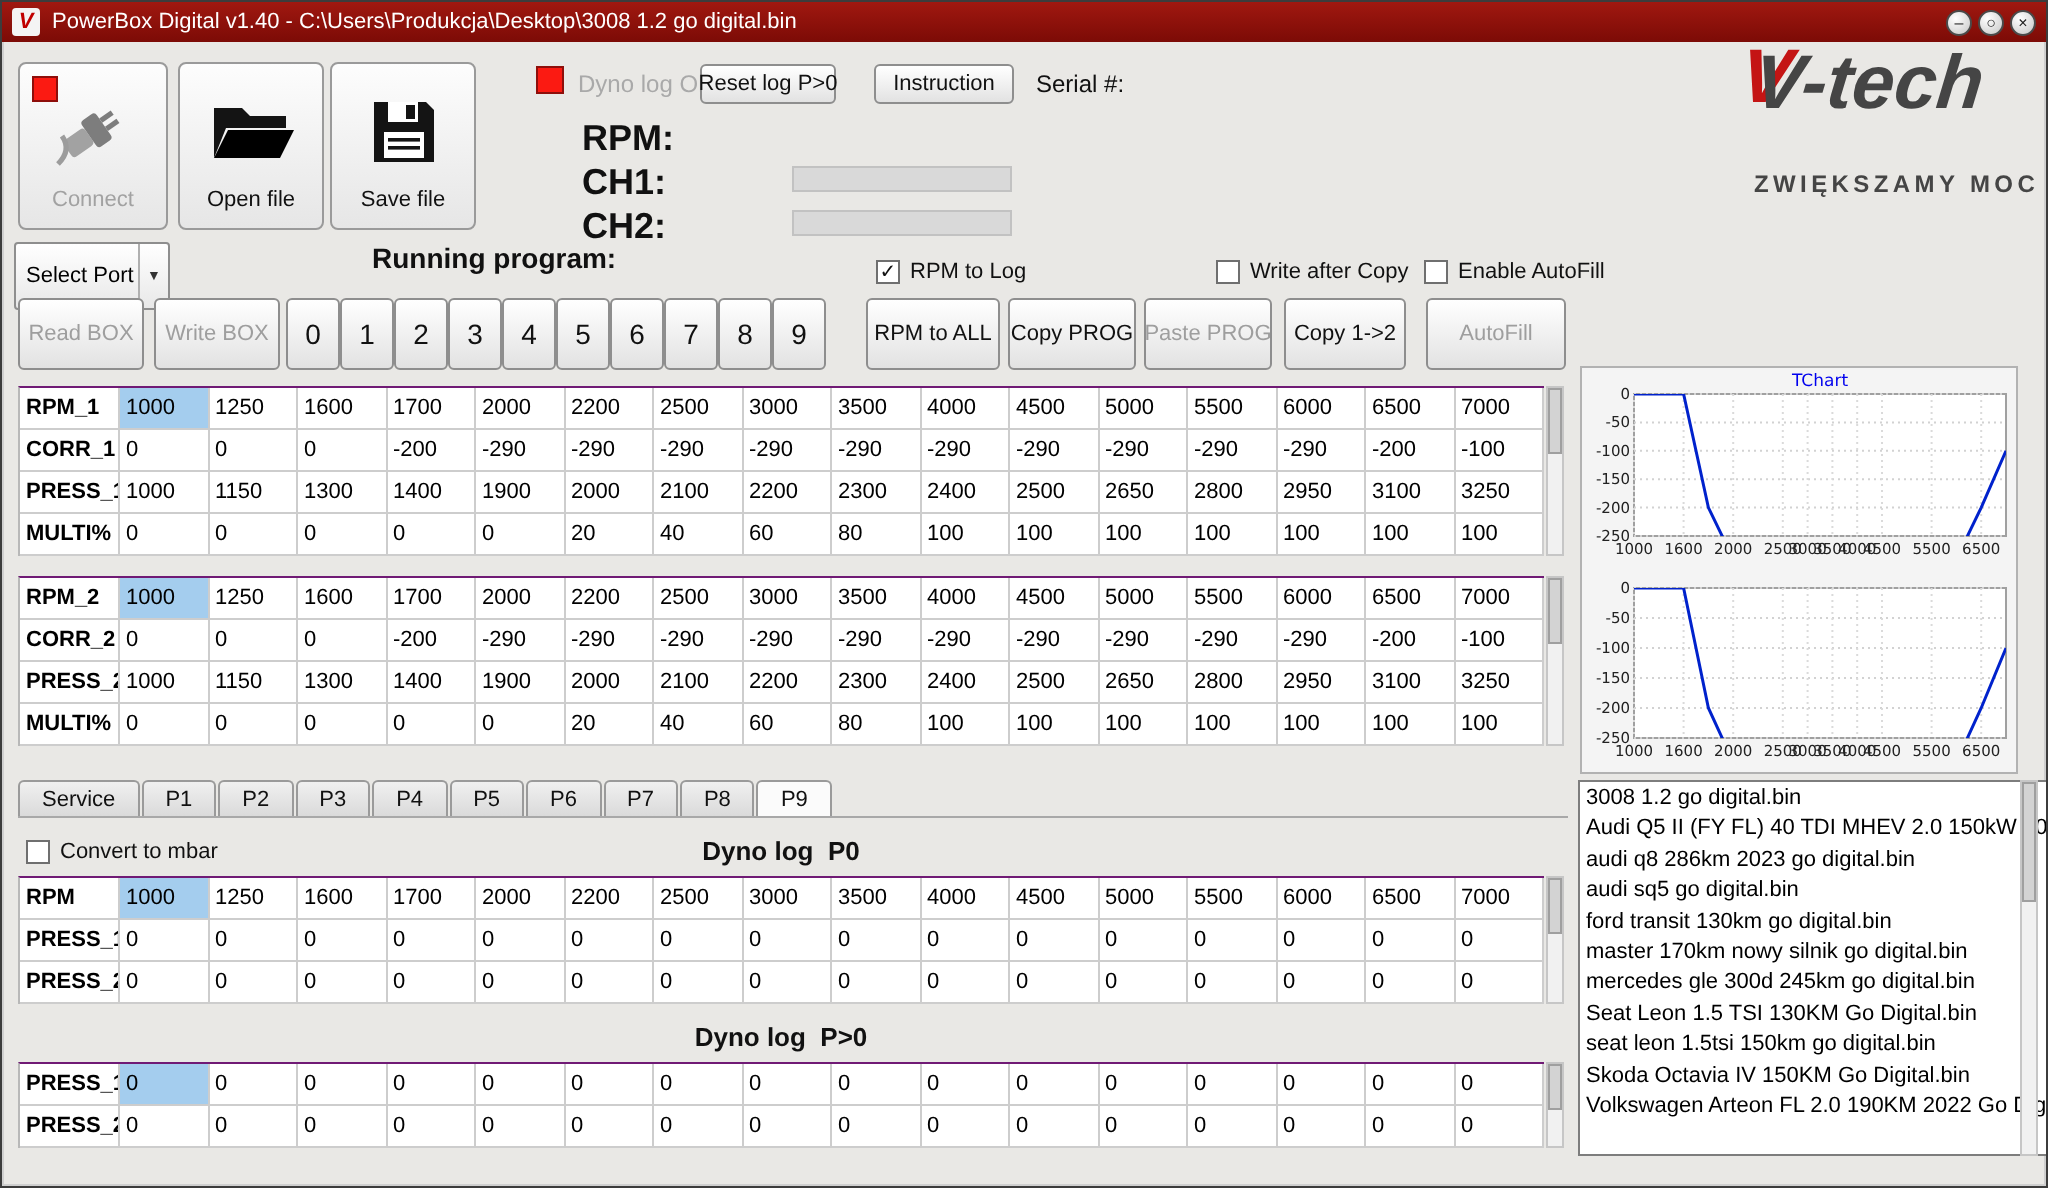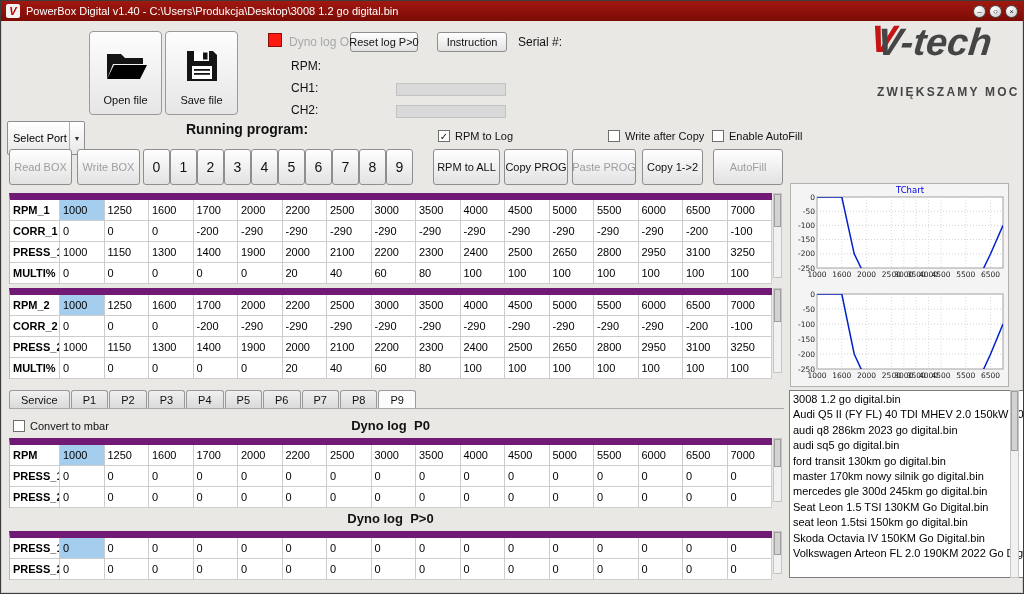--- a/index.html
+++ b/index.html
@@ -32,21 +32,21 @@
   #btn-open    { left:88px; top:30px; width:73px; height:84px; }
   #btn-save    { left:164px;top:30px; width:73px; height:84px; }
   .iconwrap { height:42px; display:flex; align-items:center; }
 
   .led { position:absolute; width:13px; height:13px; background:#fb1a12; border:1px solid #8e0e0a; }
   #btn-connect .led { left:6px; top:6px; }
   .led-dyno { left:267px; top:32px; width:14px; height:14px; }
 
   .gray-label { position:absolute; color:#a9a9a9; font-size:12px; }
   .plain-label { position:absolute; color:#111; font-size:12px; }
-  .bold-label { position:absolute; color:#111; font-size:12px; font-weight:normal; }
+  .bold-label { position:absolute; color:#111; font-size:18px; font-weight:bold; }
   #lbl-dyno   { left:288px; top:34px; }
   #btn-resetlog    { left:349px; top:31px; width:68px; height:20px; }
   #btn-instruction { left:436px; top:31px; width:70px; height:20px; }
   #lbl-serial { left:517px; top:34px; }
   #lbl-rpm { left:290px; top:58px; }
   #lbl-ch1 { left:290px; top:80px; }
   #lbl-ch2 { left:290px; top:102px; }
   .pbar { position:absolute; width:110px; height:13px; background:#d9d9d9; border:1px solid #c2c2c2; }
   #bar-ch1 { left:395px; top:82px; }
   #bar-ch2 { left:395px; top:104px; }
@@ -70,21 +70,21 @@
   #btn-readbox  { left:8px;   top:148px; width:63px; height:36px; }
   #btn-writebox { left:76px;  top:148px; width:63px; height:36px; }
   .digit-row    { position:absolute; left:142px; top:148px; display:flex; gap:0; }
   #btn-rpmall   { left:432px; top:148px; width:67px; height:36px; }
   #btn-copyprog { left:503px; top:148px; width:64px; height:36px; }
   #btn-pasteprog{ left:571px; top:148px; width:64px; height:36px; }
   #btn-copy12   { left:641px; top:148px; width:61px; height:36px; }
   #btn-autofill { left:712px; top:148px; width:70px; height:36px; }
 
   
-  .dtable { position:absolute; left:8px; border-top:7px solid #701a75; border-left:1px solid #b8b8b8;
+  .dtable { position:absolute; left:8px; border-top:1px solid #701a75; border-left:1px solid #b8b8b8;
             background:#fff; width:763px; }
   .trow { display:flex; height:21px; }
   .tcell { width:44.5px; height:21px; line-height:20px; border-right:1px solid #cdcdcd; border-bottom:1px solid #cdcdcd;
            font-size:11px; padding-left:3px; background:#fff; overflow:hidden; white-space:nowrap; }
   .tcell.lbl { width:50px; font-weight:bold; }
   .tcell.hl { background:#a4cdee; }
   #table-prog1 { top:192px; }
   #table-prog2 { top:287px; }
   #table-dp0   { top:437px; }
   #table-dpgt0 { top:530px; }
@@ -130,20 +130,35 @@
 <div class="window">
 
   <div class="titlebar">
     <div class="app-icon">V</div>
     <div class="title-text">PowerBox Digital v1.40 - C:\Users\Produkcja\Desktop\3008 1.2 go digital.bin</div>
     <div class="winbtn">–</div>
     <div class="winbtn">○</div>
     <div class="winbtn">×</div>
   </div>
 
+  <div class="bigbtn disabled" id="btn-connect">
+    <span class="led"></span>
+    <span class="iconwrap">
+      <svg width="46" height="38" viewBox="0 0 46 38">
+        <g transform="rotate(-35 23 19)">
+          <rect x="7" y="14" width="13" height="10" rx="2" fill="#a2a2a2"></rect>
+          <rect x="20" y="11" width="9" height="16" rx="2" fill="#7d7d7d"></rect>
+          <rect x="29" y="15" width="7" height="2.6" fill="#7d7d7d"></rect>
+          <rect x="29" y="20" width="7" height="2.6" fill="#7d7d7d"></rect>
+        </g>
+        <path d="M5 35 Q 12 28 7 21" stroke="#9c9c9c" fill="none" stroke-width="2.6"></path>
+      </svg>
+    </span>
+    <span class="biglabel">Connect</span>
+  </div>
 
   <div class="bigbtn" id="btn-open">
     <span class="iconwrap">
       <svg width="46" height="36" viewBox="0 0 46 36">
         <path d="M4 31 V6 h14 l4 4 h18 v6 H10 z" fill="#141414"></path>
         <path d="M4 31 l7-14 h33 l-7 14 z" fill="#000000"></path>
       </svg>
     </span>
     <span class="biglabel">Open file</span>
   </div>

